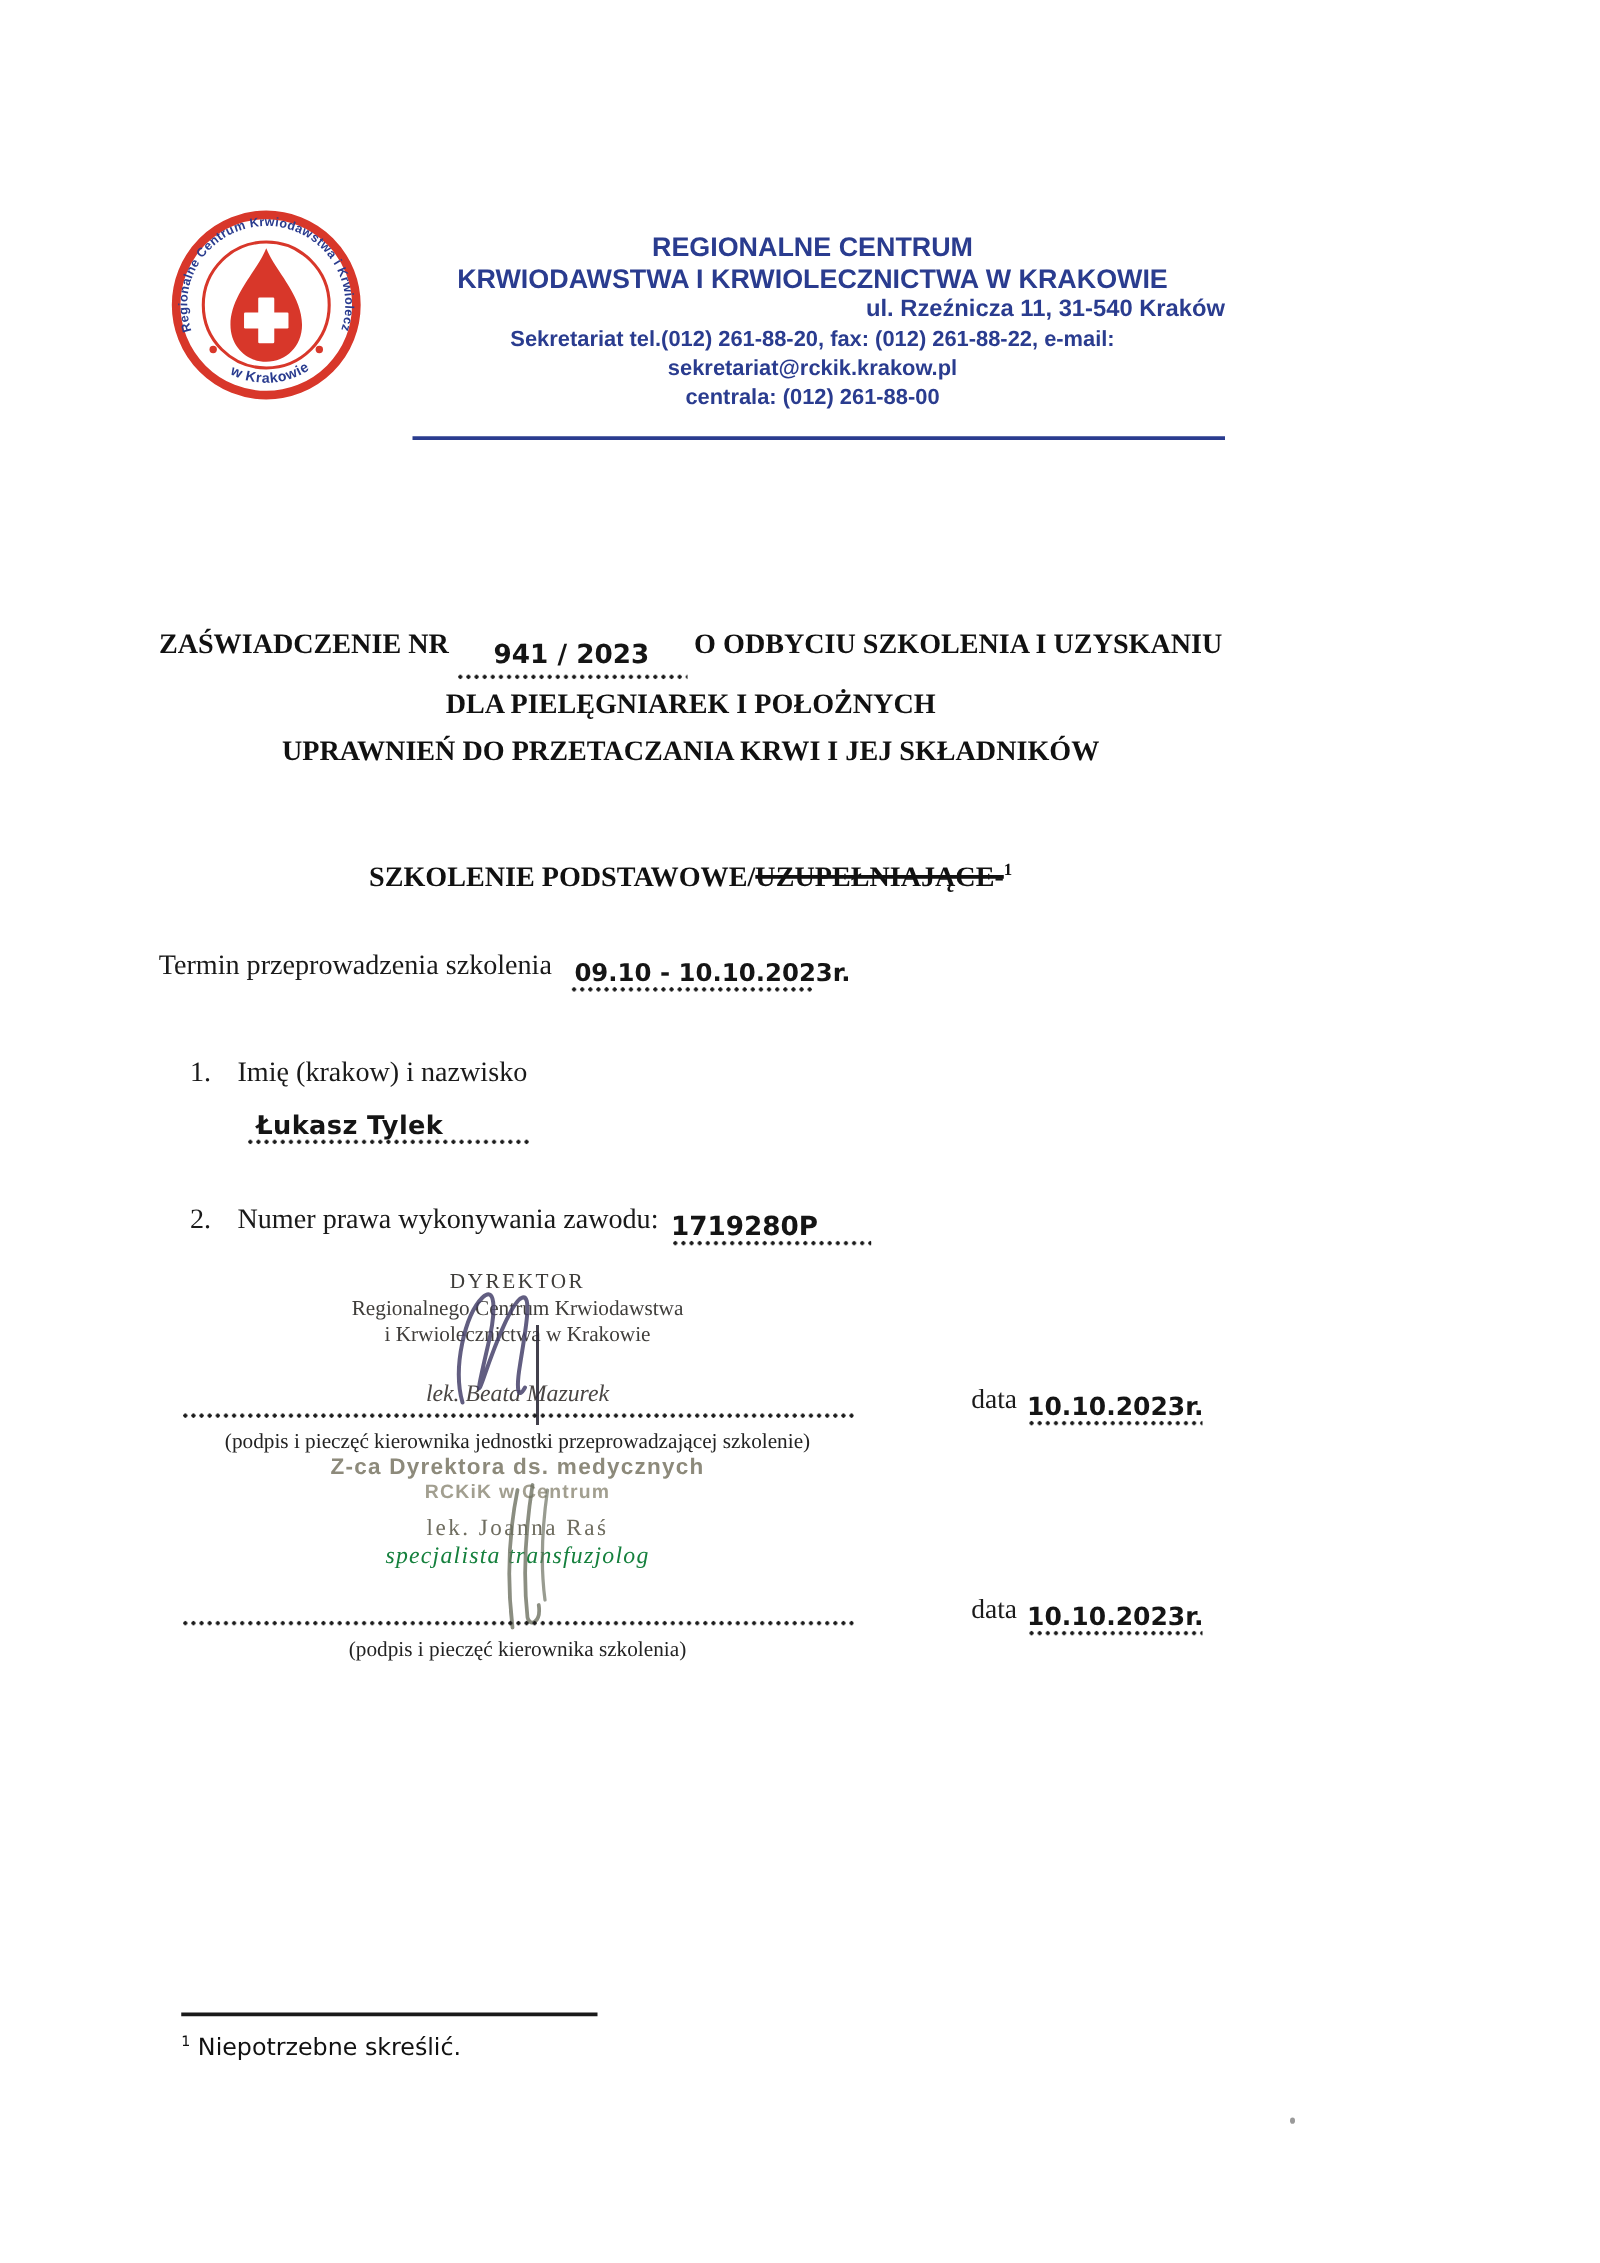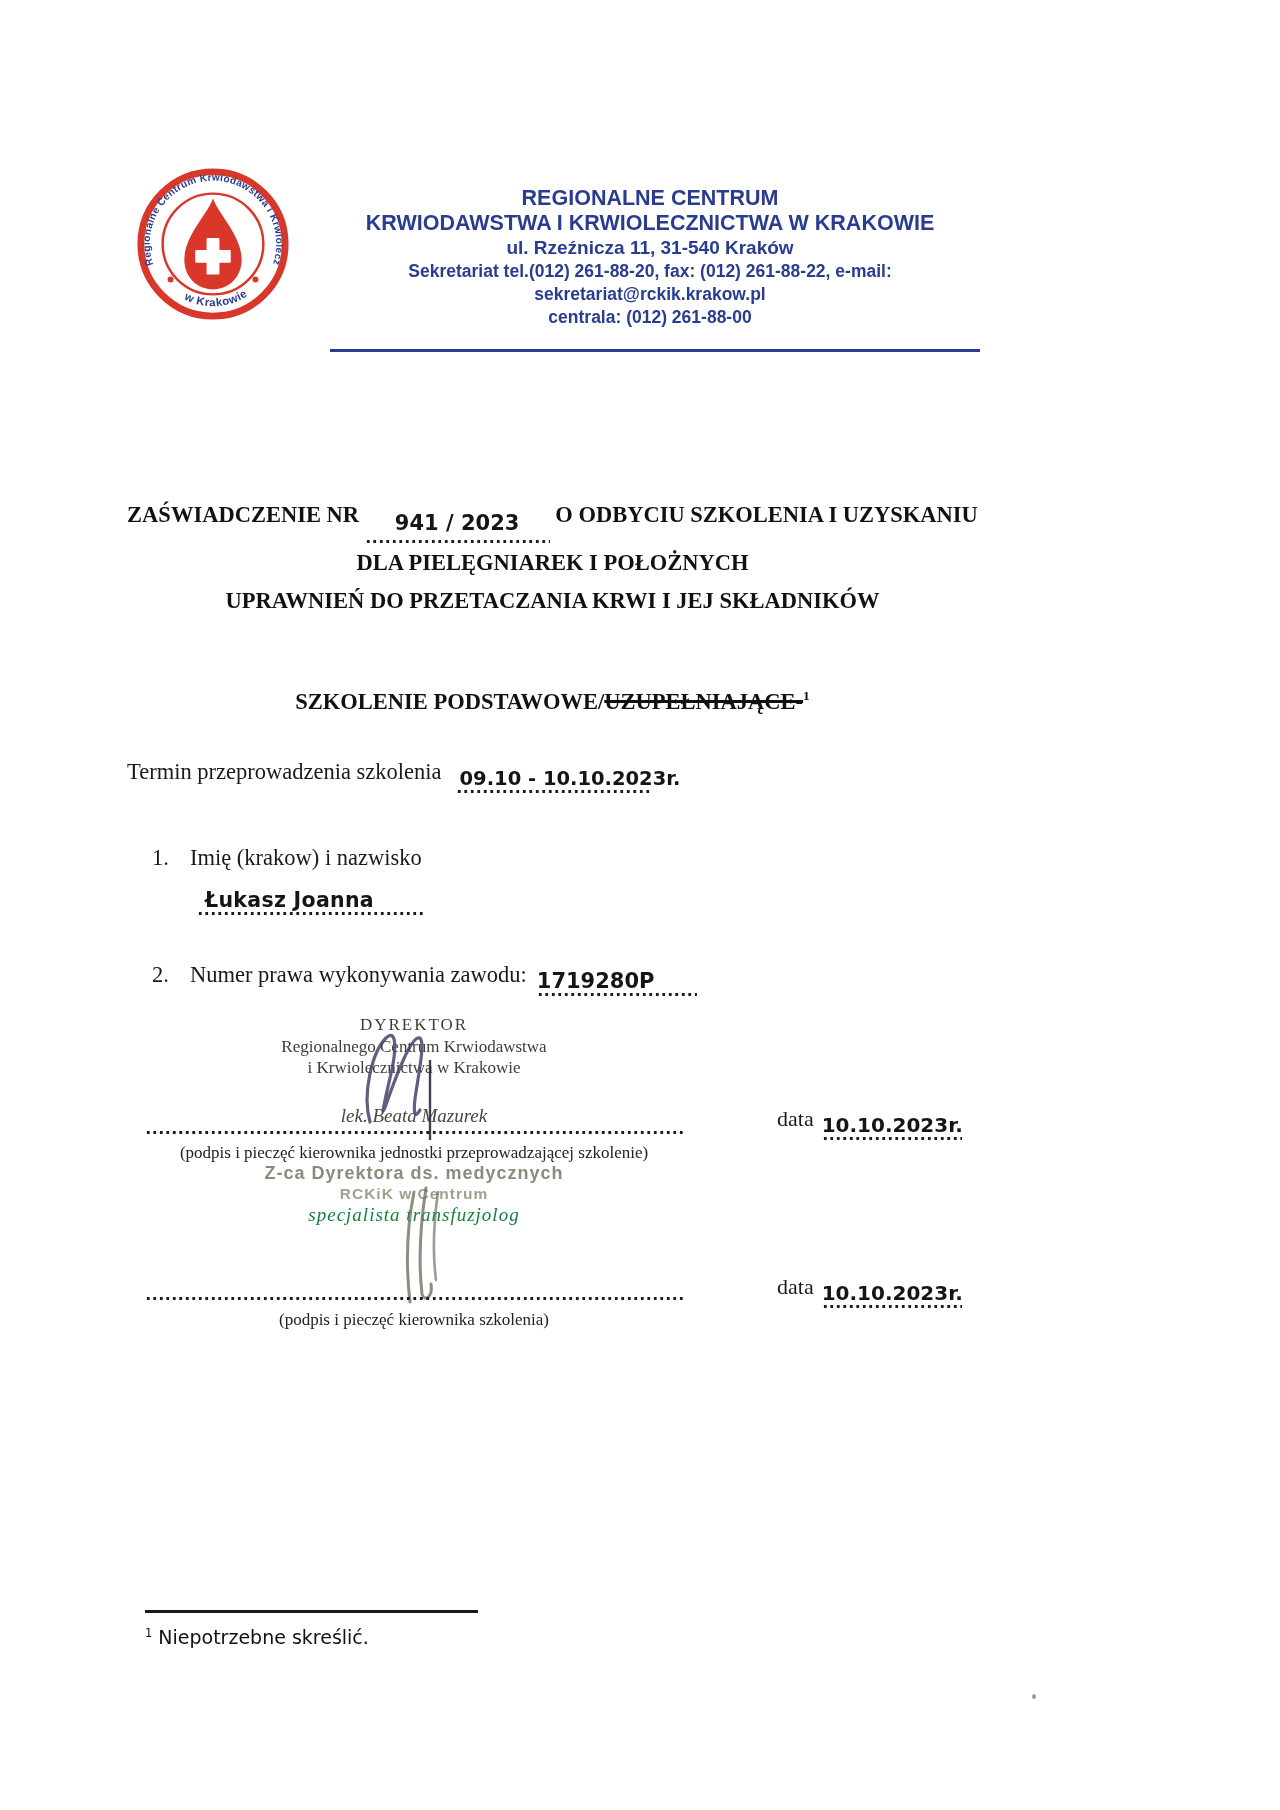--- a/index.html
+++ b/index.html
@@ -5,21 +5,21 @@
   html,body{margin:0;padding:0;background:#ffffff;}
   .page{position:relative;width:1280px;height:1810px;background:#fff;overflow:hidden;
         font-family:"Liberation Serif", serif;color:#1a1a1a;}
   .abs{position:absolute;}
 
   
   .hdr{left:320px;top:186px;width:660px;text-align:center;color:#2a3c8f;
        font-family:"Liberation Sans", sans-serif;}
   .hdr .l1{font-size:21.5px;font-weight:bold;line-height:25px;}
   .hdr .l2{font-size:21.5px;font-weight:bold;line-height:25px;}
-  .hdr .l3{font-size:19px;line-height:24px;font-weight:600;}
+  .hdr .l3{font-size:19px;line-height:24px;font-weight:600;text-align:right;}
   .hdr .l4{font-size:17.5px;line-height:23px;font-weight:600;}
   .hdr .l5{font-size:17.5px;line-height:23px;font-weight:600;}
   .sepline{left:330px;top:349px;width:650px;height:3px;background:#2a3c8f;}
 
   
   .titleblock{left:60px;top:496px;width:985px;text-align:center;
               font-size:22.5px;font-weight:bold;line-height:38px;color:#111;}
   .dots{background-image:radial-gradient(circle,#1b1b1b 1.45px,transparent 1.75px);
         background-size:6.5px 5px;background-repeat:repeat-x;background-position:left bottom;}
   .fill{display:inline-block;vertical-align:-6px;padding-bottom:4px;}
@@ -116,21 +116,21 @@
   </div>
 
   <div class="abs termrow">
     <span>Termin przeprowadzenia szkolenia</span><span class="fill dots termfill"><span class="v">09.10 - 10.10.2023r.</span></span>
   </div>
 
   <div class="abs item" style="left:152px;top:845px;">
     <span class="no">1.</span><span>Imię (krakow) i nazwisko</span>
   </div>
   <div class="abs fill dots namefill" style="left:197px;top:888px;">
-    <span class="v">Łukasz Joanna</span>
+    <span class="v">Łukasz Tylek</span>
   </div>
 
   <div class="abs item" style="left:152px;top:962px;">
     <span class="no">2.</span><span>Numer prawa wykonywania zawodu:</span><span class="fill dots pwzfill"><span class="v">1719280P</span></span>
   </div>
 
   <div class="abs sigblock stamp1" style="top:1014px;">
     <div class="t1">DYREKTOR</div>
     <div>Regionalnego Centrum Krwiodawstwa</div>
     <div>i Krwiolecznictwa w Krakowie</div>
@@ -142,20 +142,21 @@
   </svg>
   <div class="abs dots sigdots" style="top:1130px;"></div>
   <div class="abs caption" style="top:1143px;">(podpis i pieczęć kierownika  jednostki przeprowadzającej szkolenie)</div>
   <div class="abs daterow" style="top:1106px;">
     <span>data</span><span class="fill dots datefill"><span class="v">10.10.2023r.</span></span>
   </div>
 
   <div class="abs sigblock stamp2" style="top:1162px;">
     <div class="t1">Z-ca Dyrektora ds. medycznych</div>
     <div class="t2">RCKiK w Centrum</div>
+    <div class="nm">lek. Joanna Raś</div>
     <div class="role">specjalista transfuzjolog</div>
   </div>
   <svg class="abs" style="left:390px;top:1178px;" width="70" height="130" viewBox="0 0 70 130">
     <path d="M24,14 C18,44 15,82 20,124" fill="none" stroke="#6e7262" stroke-width="3" stroke-linecap="round" opacity="0.8"></path>
     <path d="M36,10 C31,42 28,80 32,116 C34,124 43,120 41,106" fill="none" stroke="#6e7262" stroke-width="3" stroke-linecap="round" opacity="0.8"></path>
     <path d="M48,14 C44,42 42,72 46,102" fill="none" stroke="#6e7262" stroke-width="2.6" stroke-linecap="round" opacity="0.7"></path>
   </svg>
   <div class="abs dots sigdots" style="top:1296px;"></div>
   <div class="abs caption" style="top:1310px;">(podpis i pieczęć kierownika  szkolenia)</div>
   <div class="abs daterow" style="top:1274px;">

